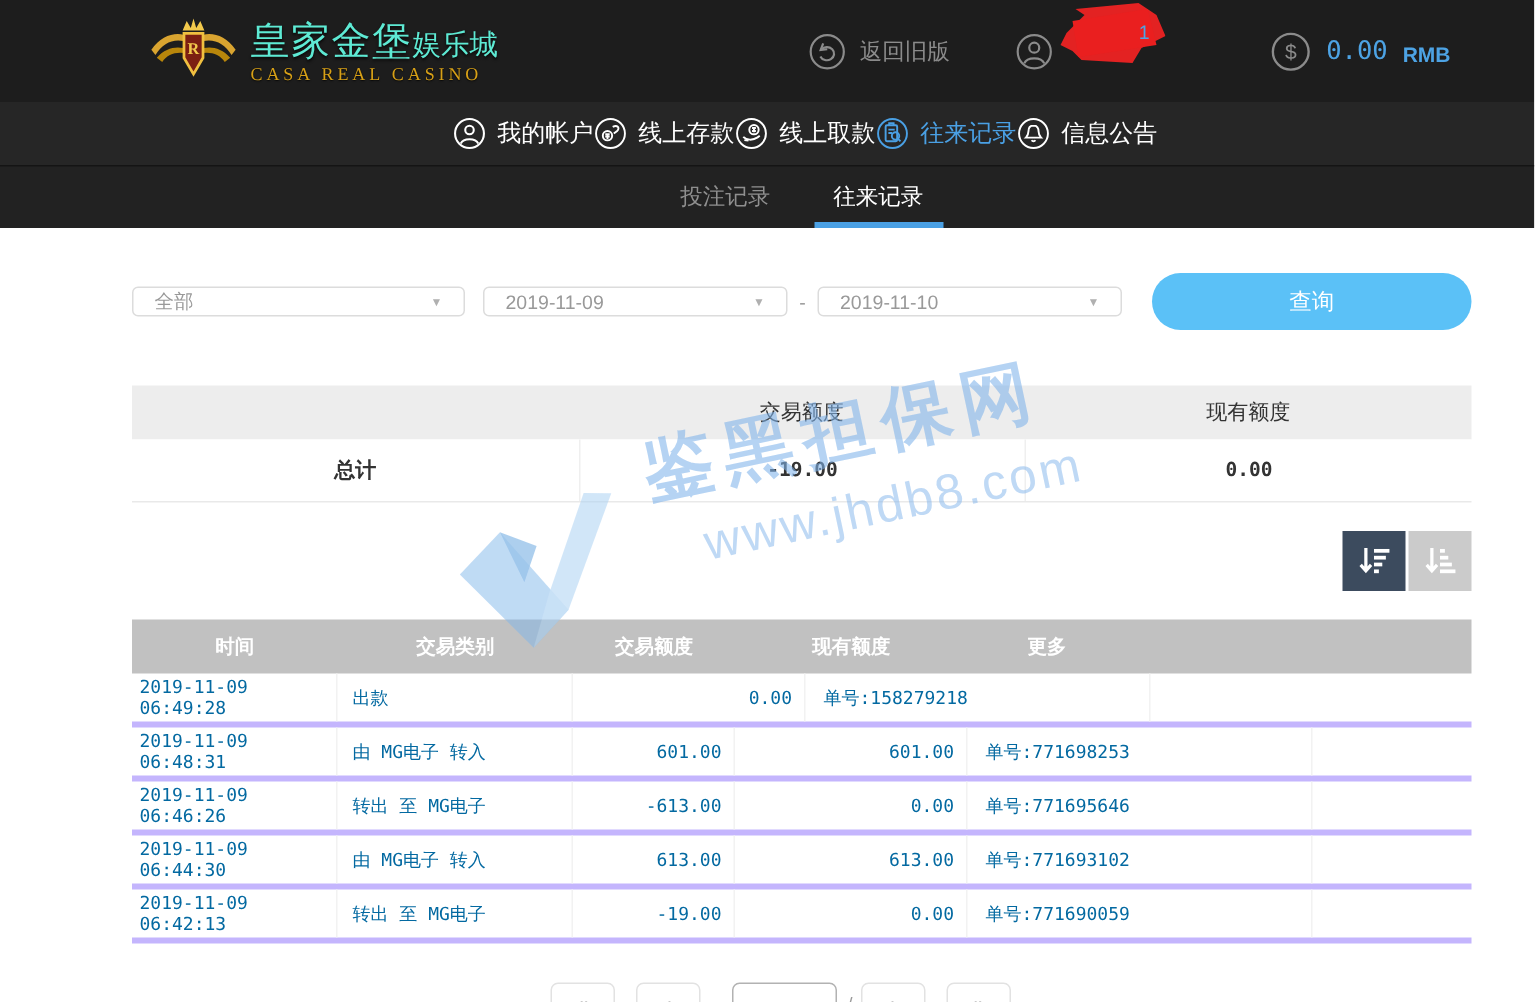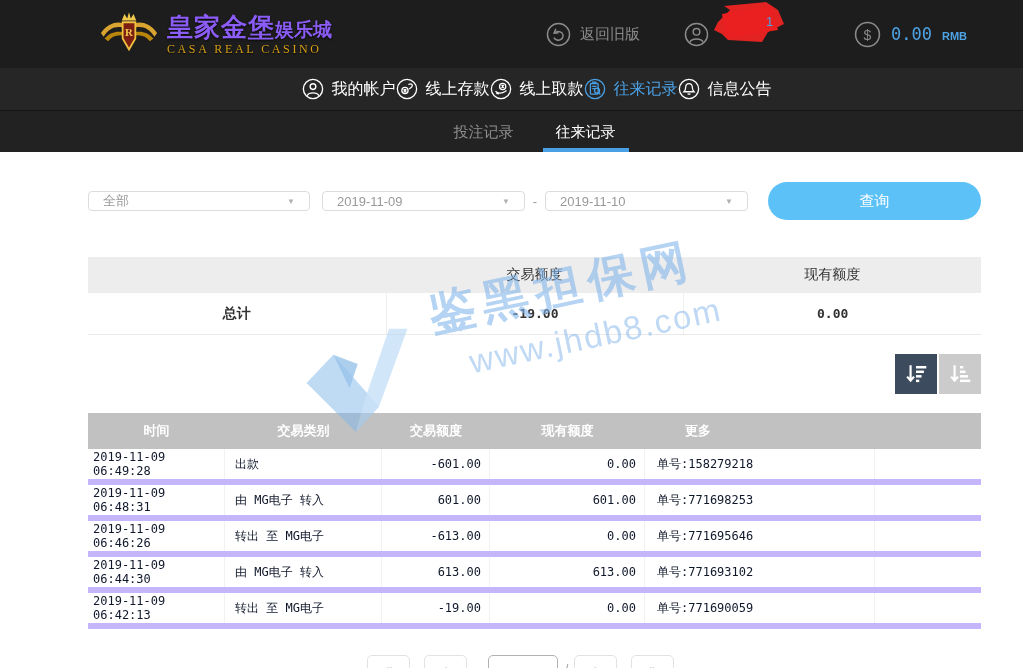--- a/index.html
+++ b/index.html
@@ -4,33 +4,33 @@
 <style>
   * { margin:0; padding:0; box-sizing:border-box; }
   html,body { background:#fff; }
   .page { width:1023px; height:668px; position:relative; overflow:hidden; background:#fff;
           font-family:"Liberation Sans", sans-serif; }
 
   
   .topbar { height:68px; background:#1d1d1d; display:flex; align-items:center; }
   .logo { margin-left:100px; display:flex; align-items:center; gap:9px; }
   .logo-text { display:flex; flex-direction:column; line-height:1; }
-  .logo-zh { color:#8b5cf6; font-weight:bold; text-shadow:0 1px 2px rgba(0,0,0,.8); white-space:nowrap; }
+  .logo-zh { color:#5eead4; font-weight:normal; text-shadow:0 1px 2px rgba(0,0,0,.8); white-space:nowrap; }
   .logo-zh .big { font-size:26px; letter-spacing:1px; }
   .logo-zh .small { font-size:19px; }
   .logo-en { color:#d7a017; font-family:"Liberation Serif", serif; font-size:12px; letter-spacing:2.6px;
              margin-top:3px; text-shadow:0 1px 1px rgba(0,0,0,.8); }
   .topbar-right { margin-left:auto; display:flex; align-items:center; margin-right:56px; }
   .back-old { display:flex; align-items:center; gap:9px; color:#8b8b8b; font-size:15px; cursor:pointer;justify-content:center; }
   .user-chip { display:flex; align-items:center; color:#8b8b8b; margin-left:44px; position:relative; width:100px; }
   .redaction { position:absolute; left:24px; top:-22px; }
   .user-digit { position:absolute; left:82px; top:-8px; color:#4da3e4; font-size:13px; }
   .balance { display:flex; align-items:center; gap:10px; margin-left:70px; }
   .balance-amount { color:#4da3e4; font-size:17px; font-family:"DejaVu Sans Mono", monospace; }
-  .balance-cur { color:#4da3e4; font-size:11px; font-weight:bold; margin-top:3px; }
+  .balance-cur { color:#4da3e4; font-size:14px; font-weight:bold; margin-top:3px; }
   .circle-icon { color:#8b8b8b; }
 
   
   .navbar { height:42px; background:#262626; display:flex; align-items:center;
             justify-content:center; padding:0 62px 0 112px; }
   .nav-item { display:flex; align-items:center; gap:8px; color:#fff; font-size:16px; cursor:pointer; }
   .nav-item.active { color:#4aa0e4; }
 
   
   .subbar { height:42px; background:#222; border-top:1px solid #141414; display:flex;
@@ -63,22 +63,22 @@
 
   .sortrow { margin-top:19px; display:flex; justify-content:flex-end; gap:2px; }
   .sort-btn { width:42px; height:40px; border:none; display:flex; align-items:center; justify-content:center; cursor:pointer; }
   .sort-btn.active { background:#3c4b5e; }
   .sort-btn.inactive { background:#cbcbcb; }
 
   .records { margin-top:19px; }
   .rec-header { display:flex; height:36px; background:#c1c1c1; color:#fff; font-weight:bold;
                 font-size:13px; align-items:center; }
   .rec-header .cell { text-align:center; }
-  .rec-row { display:flex; height:36px; align-items:center; border-bottom:6px solid #c4b5fd;
-             font-size:12px; color:#0f172a; font-family:"DejaVu Sans Mono", monospace; }
+  .rec-row { display:flex; height:36px; align-items:center; border-bottom:4px solid #c4b5fd;
+             font-size:12px; color:#0369a1; font-family:"DejaVu Sans Mono", monospace; }
   .rec-row .cell { height:100%; display:flex; align-items:center; border-right:1px solid #f2f2f2; }
   .rec-row .cell:last-child { border-right:none; }
   .c1 { width:137px; padding-left:5px; }
   .c2 { width:157px; padding-left:10px; }
   .c3 { width:108px; justify-content:flex-end; padding-right:8px; }
   .c4 { width:155px; justify-content:flex-end; padding-right:8px; }
   .c5 { width:230px; padding-left:12px; }
   .c6 { width:106px; justify-content:center; }
   .rec-header .c1,.rec-header .c2,.rec-header .c3,.rec-header .c4,.rec-header .c5,.rec-header .c6
       { padding:0; display:block; }
@@ -296,21 +296,20 @@
         <div class="cell c1">时间</div>
         <div class="cell c2">交易类别</div>
         <div class="cell c3">交易额度</div>
         <div class="cell c4">现有额度</div>
         <div class="cell c6">更多</div>
       </div>
 
       <div class="rec-row">
         <div class="cell c1">2019-11-09 06:49:28</div>
         <div class="cell c2">出款</div>
-        <div class="cell c3">-601.00</div>
         <div class="cell c4">0.00</div>
         <div class="cell c5">单号:158279218</div>
         <div class="cell c6"></div>
       </div>
       <div class="rec-row">
         <div class="cell c1">2019-11-09 06:48:31</div>
         <div class="cell c2">由 MG电子 转入</div>
         <div class="cell c3">601.00</div>
         <div class="cell c4">601.00</div>
         <div class="cell c5">单号:771698253</div>

